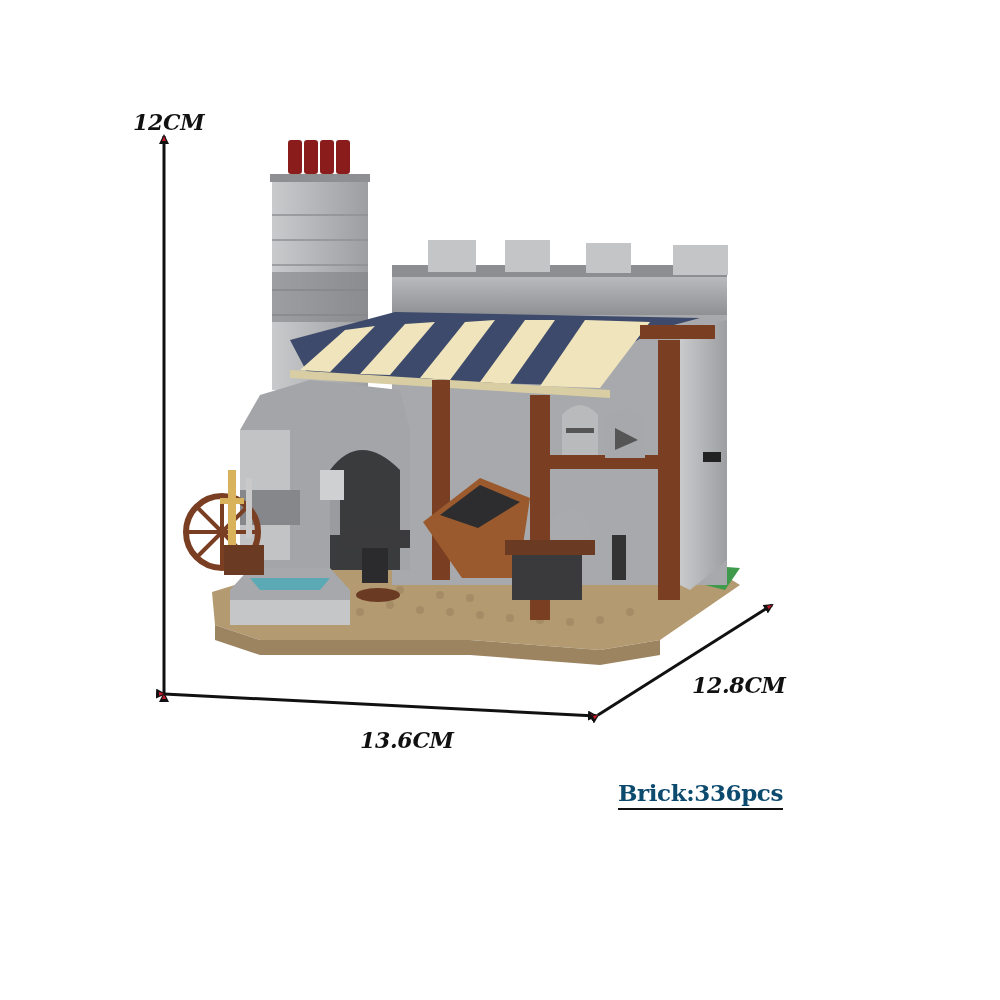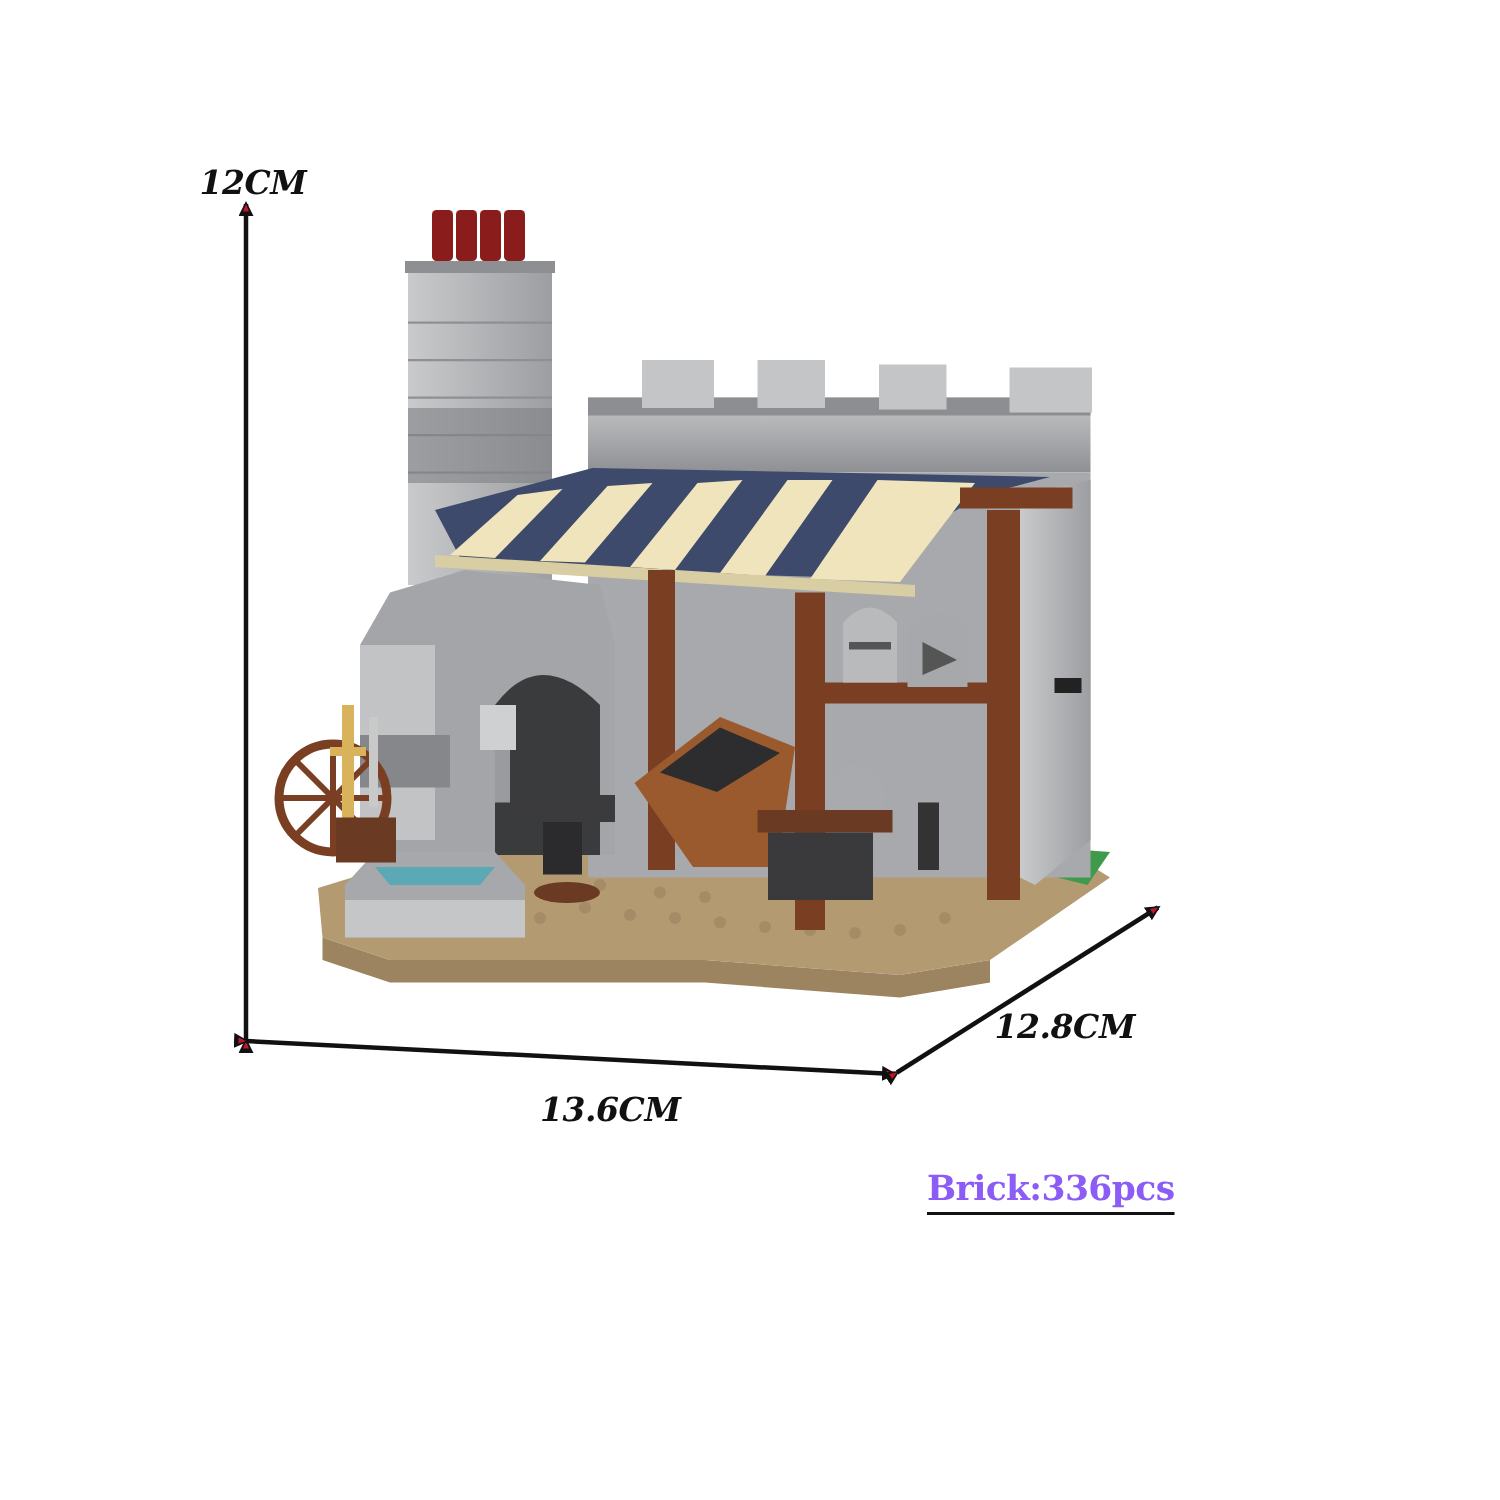--- a/index.html
+++ b/index.html
@@ -2,21 +2,21 @@
 <html><head>
 <meta charset="utf-8">
 <style>
   html, body { margin:0; padding:0; background:#ffffff; }
   body { width:1000px; height:1000px; position:relative; overflow:hidden;
          font-family: "DejaVu Serif", "Liberation Serif", serif; }
   .label { position:absolute; font-weight:bold; color:#111; font-size:22px; letter-spacing:-0.3px;
            font-family: "DejaVu Serif", "Liberation Serif", serif; font-style: italic; }
   .specs { position:absolute; left:618px; top:778px; }
   .spec { font-family: "DejaVu Serif", "Liberation Serif", serif; font-weight:bold; font-size:23px;
-          color:#8b5cf6; display:inline-block; border-bottom:2px solid #111; line-height:30px;
+          color:#0c4a6e; display:inline-block; border-bottom:2px solid #111; line-height:30px;
           margin-bottom:9px; letter-spacing:-0.4px; }
   .spec-row { display:block; height:42px; }
   svg.overlay { position:absolute; left:0; top:0; }
 </style>
 </head>
 <body>
 
 <svg class="overlay" width="1000" height="1000" viewBox="0 0 1000 1000">
   <defs>
     <linearGradient id="stoneG" x1="0" y1="0" x2="1" y2="0">
@@ -166,17 +166,17 @@
       <path d="M3,3 L8,5 L3,7 Z" fill="#c0182a"></path>
     </marker>
   </defs>
   <line x1="164" y1="694" x2="164" y2="136" stroke="#111" stroke-width="3" marker-end="url(#ah)" marker-start="url(#ah)"></line>
   <line x1="164" y1="694" x2="596" y2="716" stroke="#111" stroke-width="3" marker-end="url(#ah)" marker-start="url(#ah)"></line>
   <line x1="598" y1="715" x2="772" y2="605" stroke="#111" stroke-width="3" marker-end="url(#ah)" marker-start="url(#ah)"></line>
 </svg>
 
 <div class="label" style="left:133px; top:109px;">12CM</div>
 <div class="label" style="left:360px; top:727px;">13.6CM</div>
-<div class="label" style="left:663px; top:672px;">12.8CM</div>
+<div class="label" style="left:692px; top:672px;">12.8CM</div>
 
 <div class="specs">
   <div class="spec-row"><span class="spec">Brick:336pcs</span></div>
 </div>
 
 </body></html>

